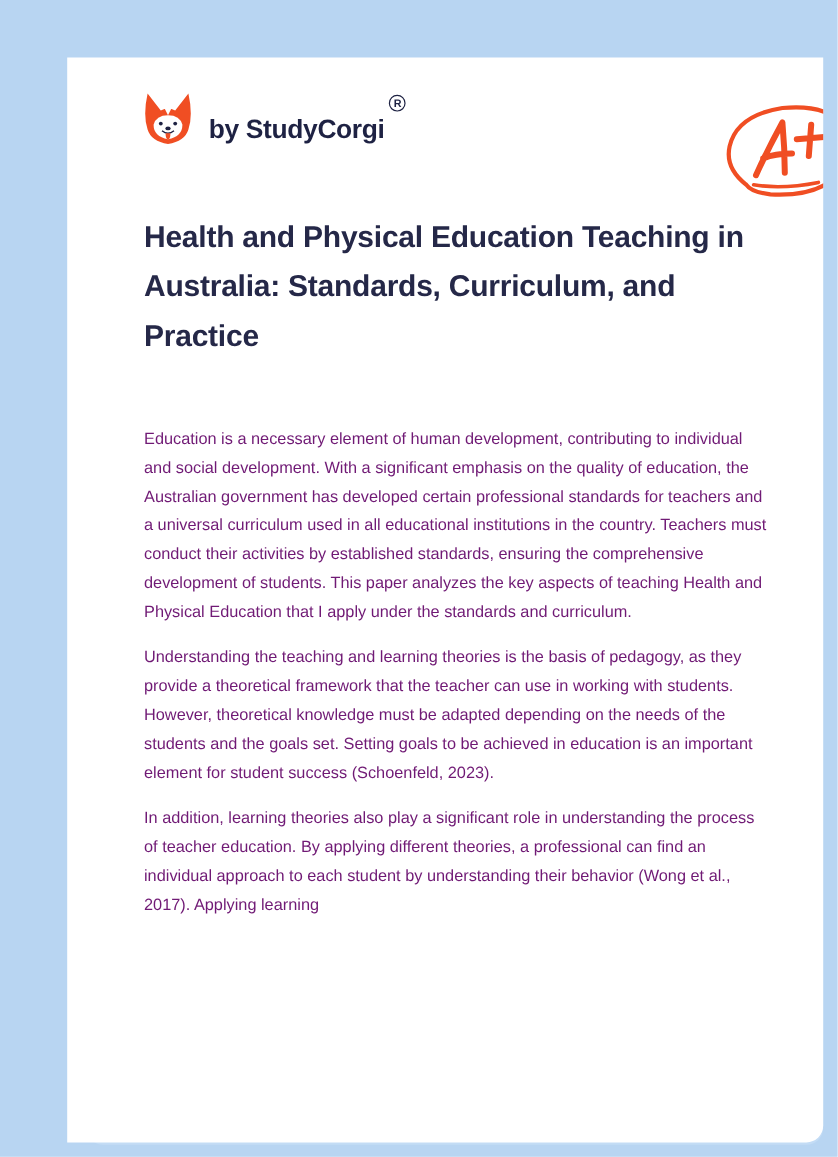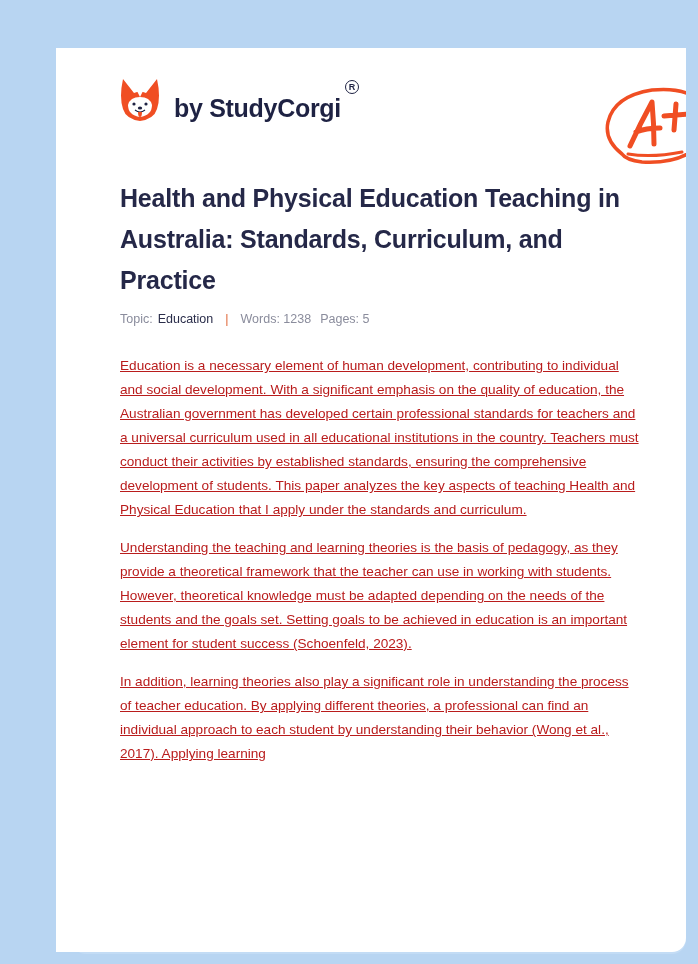--- a/index.html
+++ b/index.html
@@ -28,21 +28,21 @@
       position: absolute; left: 64px; top: 26px;
       width: 530px; height: 80px;
     }
     .logo {
       position: absolute; left: 0; top: 0;
       display: flex; align-items: center;
     }
     .corgi { width: 40px; height: 46px; margin-top: 2px; }
     .brand {
       margin-left: 14px; margin-top: 20px;
-      font-weight: bold; font-size: 25px; color: #1e2243;
+      font-weight: bold; font-size: 22px; color: #1e2243;
       letter-spacing: -0.3px;
     }
     .reg {
       font-size: 14px; color: #1e2243; font-weight: normal;
       position: relative; top: -12px; margin-left: 4px;
       border: 1.5px solid #1e2243; border-radius: 50%;
       width: 14px; height: 14px; display: inline-flex;
       align-items: center; justify-content: center; font-size: 9px; font-weight: bold;
     }
     .grade {
@@ -66,23 +66,22 @@
     .meta .pages { margin-left: 9px; }
     .content {
       position: absolute; left: 64px; top: 306px;
       width: 520px;
     }
     h2 {
       font-size: 18.5px; font-weight: bold; color: #252848;
       line-height: 26px; margin-bottom: 12px;
     }
     p {
-      font-size: 13.6px; color: #b91c1c; line-height: 24px;
+      font-size: 13.6px; color: #701a75; line-height: 24px;
       margin-bottom: 14px;
-      text-decoration: underline;
     }
     .content h2.second { margin-top: 16px; }
   </style>
 </head>
 <body>
 
 <div class="card-shadow"></div>
 
 <div class="card">
 
@@ -104,27 +103,20 @@
     <svg class="grade" viewBox="0 0 112 84">
       <path d="M20 70 Q2 56 6 38 Q12 12 50 6 Q92 2 104 26 Q112 48 94 64 Q76 80 40 78 Q24 76 20 70" stroke="#f04e23" stroke-width="3.5" fill="none" stroke-linecap="round"></path>
       <path d="M28 62 Q38 40 50 18 Q52 40 52 60 M34 48 Q44 44 58 44" stroke="#f04e23" stroke-width="5" fill="none" stroke-linecap="round" stroke-linejoin="round"></path>
       <path d="M62 32 L86 30 M74 20 L72 46" stroke="#f04e23" stroke-width="5" fill="none" stroke-linecap="round"></path>
       <path d="M26 70 Q50 74 80 68" stroke="#f04e23" stroke-width="3" fill="none" stroke-linecap="round"></path>
     </svg>
   </div>
 
   <h1 class="title">Health and Physical Education Teaching in Australia: Standards, Curriculum, and Practice</h1>
 
-  <div class="meta">
-    <span>Topic:</span>
-    <span class="topic-val">Education</span>
-    <span class="sep">|</span>
-    <span>Words: 1238</span>
-    <span class="pages">Pages: 5</span>
-  </div>
 
   <div class="content">
     <p>Education is a necessary element of human development, contributing to individual and social development. With a significant emphasis on the quality of education, the Australian government has developed certain professional standards for teachers and a universal curriculum used in all educational institutions in the country. Teachers must conduct their activities by established standards, ensuring the comprehensive development of students. This paper analyzes the key aspects of teaching Health and Physical Education that I apply under the standards and curriculum.</p>
 
     <p>Understanding the teaching and learning theories is the basis of pedagogy, as they provide a theoretical framework that the teacher can use in working with students. However, theoretical knowledge must be adapted depending on the needs of the students and the goals set. Setting goals to be achieved in education is an important element for student success (Schoenfeld, 2023).</p>
     <p>In addition, learning theories also play a significant role in understanding the process of teacher education. By applying different theories, a professional can find an individual approach to each student by understanding their behavior (Wong et al., 2017). Applying learning</p>
   </div>
 
 </div>
 

